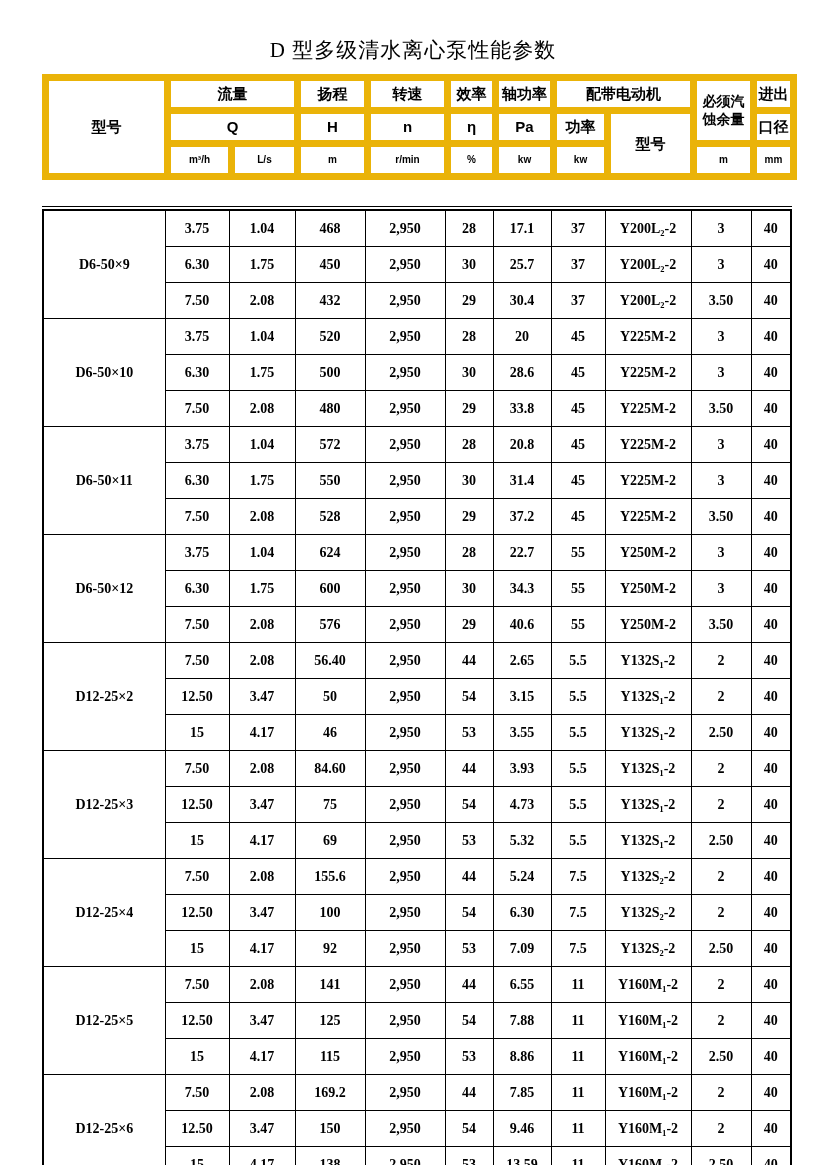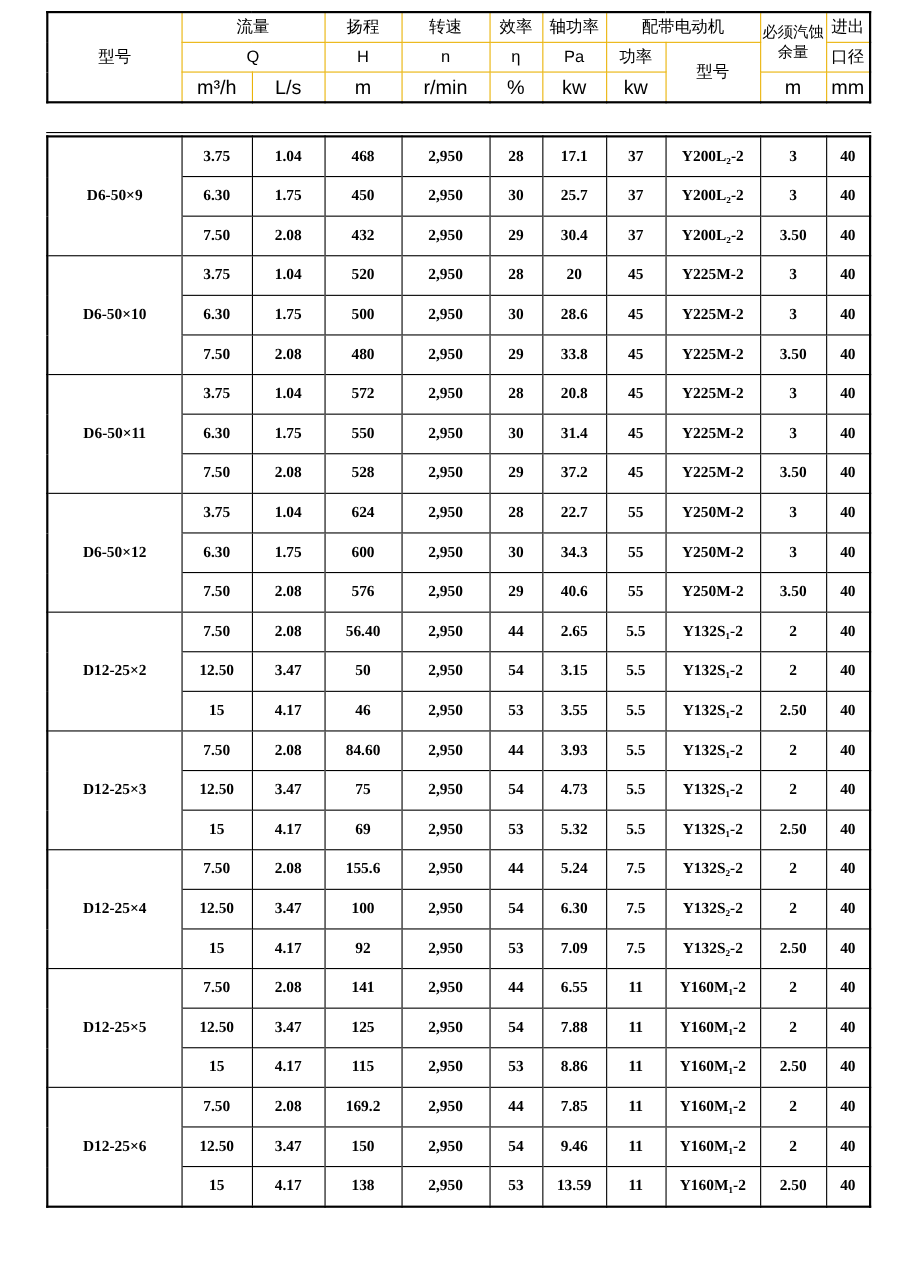--- a/index.html
+++ b/index.html
@@ -31,32 +31,32 @@
     width: 750px;
     margin-left: 42px;
     empty-cells: show;
   }
   
   table.header-table {
     margin-top: 10px;
     border: 2px solid #000;
   }
   table.header-table th {
-    border: 1px solid #eab308;
+    border: 7px solid #eab308;
     padding: 0;
     height: 26px;
     font-family: "Liberation Sans", "DejaVu Sans", sans-serif;
     font-size: 15px;
-    font-weight: normal;
+    font-weight: bold;
     text-align: center;
     vertical-align: middle;
     line-height: 1.15;
   }
   table.header-table th.unit {
-    font-size: 18px;
+    font-size: 10px;
   }
   table.header-table th.wrap {
     font-size: 14px;
     line-height: 1.25;
   }
   
   .table-top-rule {
     width: 750px;
     margin-left: 42px;
     margin-top: 26px;
@@ -81,20 +81,21 @@
   
   table.data-table tr + tr td { border-top: 1px solid #000; }
   
   table.data-table tbody + tbody tr:first-child td { border-top: 1px solid #000; }
 </style>
 </head>
 <body>
 
 <div class="page">
 
+  <h1 class="page-title">D 型多级清水离心泵性能参数</h1>
 
   <table class="tbl header-table">
     <colgroup>
       <col style="width:122px">
         <col style="width:64px">
         <col style="width:66px">
       <col style="width:70px">
         <col style="width:80px">
         <col style="width:48px">
       <col style="width:58px">

